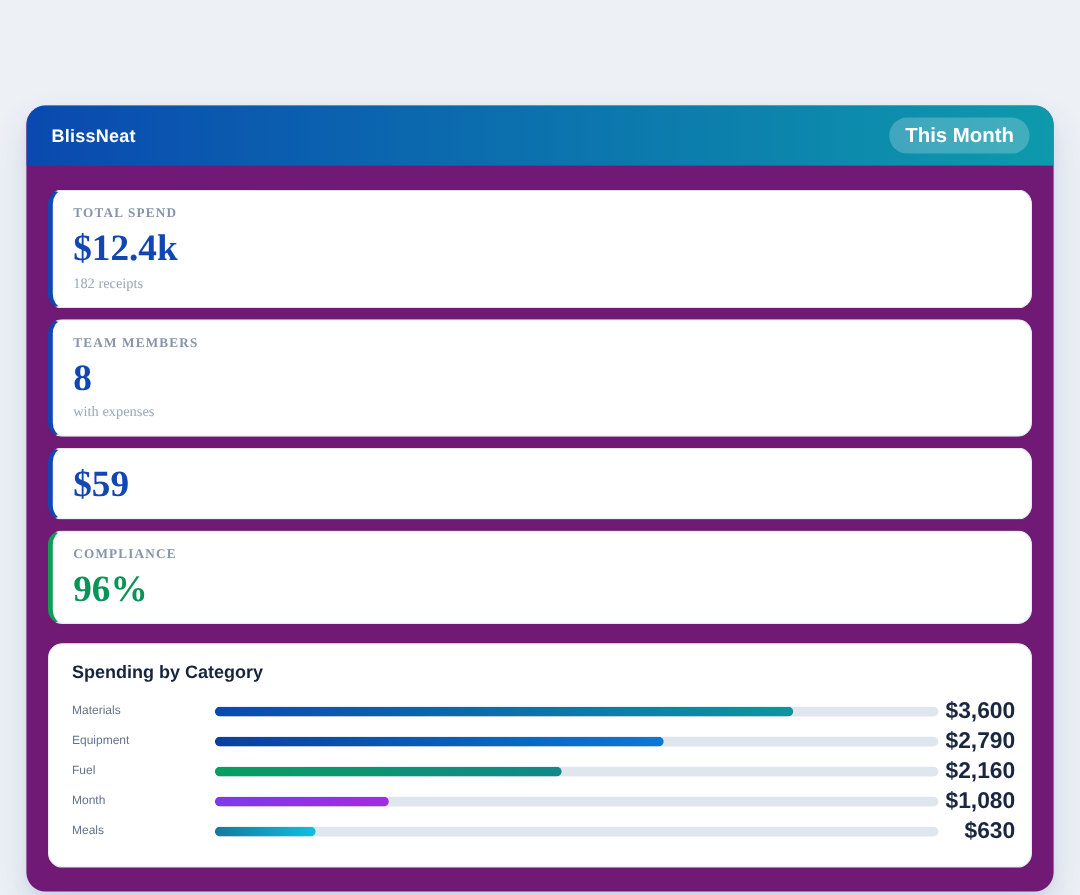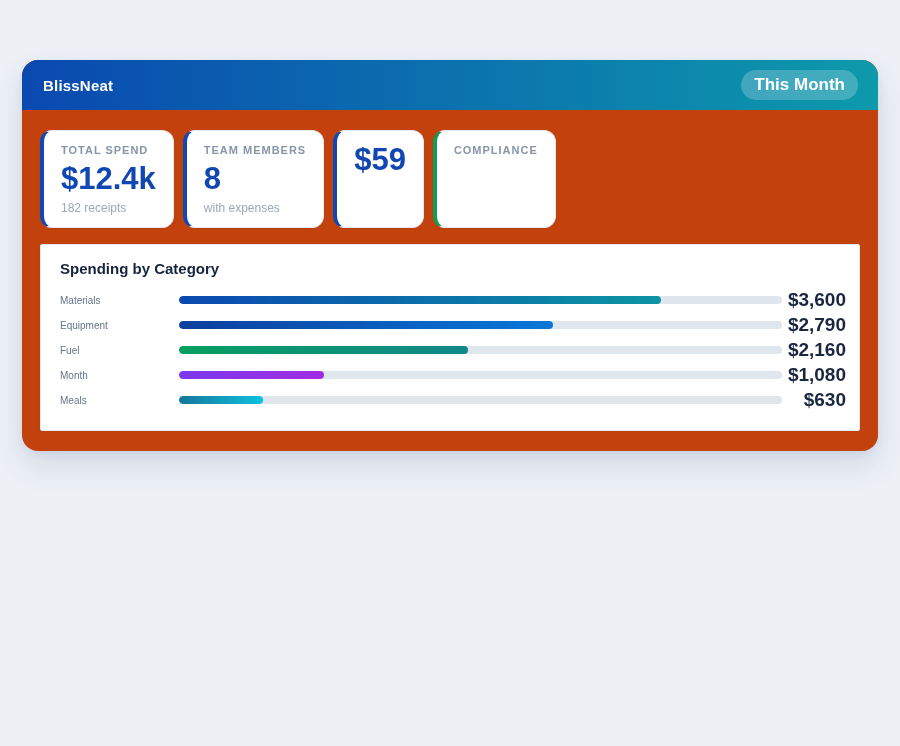--- a/index.html
+++ b/index.html
@@ -4,23 +4,23 @@
 <style>
   * { margin: 0; padding: 0; box-sizing: border-box; }
   html, body {
     width: 900px; height: 746px;
     background: #edf1f6;
     font-family: "Liberation Sans", "DejaVu Sans", sans-serif;
     overflow: hidden;
   }
   .container {
     width: 856px;
-    margin: 60px auto 0 auto;
+    margin: 88px auto 0 auto;
     border-radius: 16px;
-    background: #c2410c;
+    background: #701a75;
     box-shadow: 0 14px 30px rgba(40, 70, 130, 0.14), 0 3px 8px rgba(40, 70, 130, 0.06);
     overflow: hidden;
   }
   .header {
     height: 50px;
     display: flex;
     align-items: center;
     justify-content: space-between;
     padding: 0 20px 0 21px;
   }
@@ -35,23 +35,24 @@
     color: #ffffff;
     font-size: 17px;
     font-weight: 700;
     padding: 5px 13px;
     border-radius: 999px;
     cursor: pointer;
   }
   .content { padding: 20px 18px; }
   .stats {
     display: flex;
-    flex-direction: row;
+    flex-direction: column;
     gap: 9px;
     margin-bottom: 16px;
+    font-family: Liberation Serif, serif;
   }
   .stat-card {
     background: #ffffff;
     border: 1px solid #e4eaf1;
     border-left: 4px solid #1147b2;
     border-radius: 12px;
     padding: 13px 17px 12px 17px;
     box-shadow: 0 1px 2px rgba(40, 70, 130, 0.04);
   }
   .stat-label {
@@ -70,21 +71,21 @@
   }
   .stat-sub {
     font-size: 12px;
     color: #9aa8b8;
     margin-top: 5px;
   }
   .stat-sub:empty { display: none; }
   .spend-card {
     background: #ffffff;
     border: 1px solid #e4eaf1;
-    border-radius: 2px;
+    border-radius: 12px;
     padding: 15px 13px 17px 19px;
     box-shadow: 0 1px 2px rgba(40, 70, 130, 0.04);
   }
   .spend-title {
     font-size: 15px;
     font-weight: 700;
     color: #16243e;
     margin-bottom: 11px;
   }
   .cat-row {
@@ -142,20 +143,21 @@
         <div class="stat-sub">with expenses</div>
       </div>
 
       <div class="stat-card" style="border-left-color: rgb(17, 71, 178);">
         <div class="stat-value" style="color: rgb(17, 71, 178);">$59</div>
 
       </div>
 
       <div class="stat-card" style="border-left-color: rgb(15, 157, 88);">
         <div class="stat-label">COMPLIANCE</div>
+        <div class="stat-value" style="color: rgb(10, 147, 87);">96%</div>
 
       </div>
 
     </div>
 
     <div class="spend-card">
       <div class="spend-title">Spending by Category</div>
 
       <div class="cat-row">
         <div class="cat-label">Materials</div>

